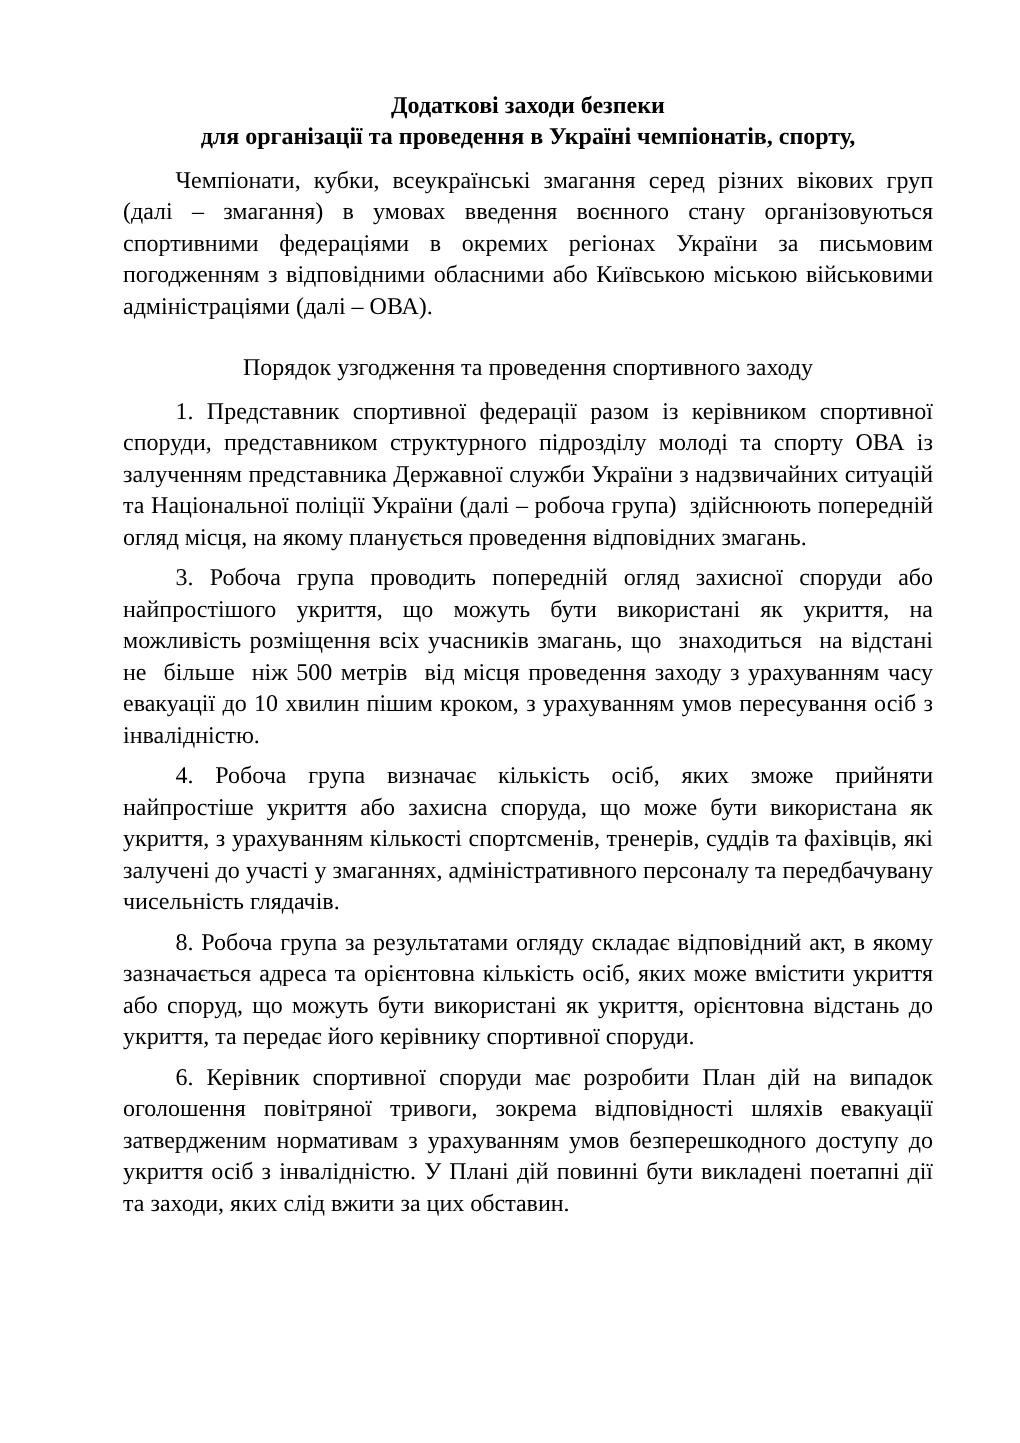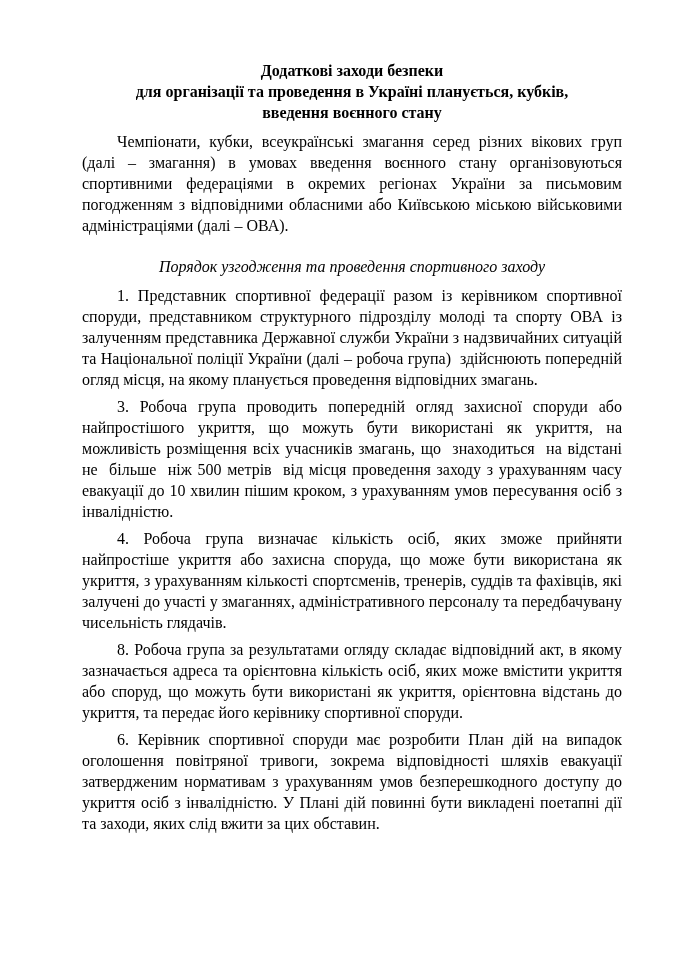--- a/index.html
+++ b/index.html
@@ -32,32 +32,30 @@
     text-align: justify;
     text-indent: 35px;
     white-space: pre-wrap;
   }
   .para.intro {
     margin-top: 8px;
   }
   .section-heading {
     text-align: center;
     margin: 20px 0 8px 0;
-    font-style: italic;
   }
 </style>
 </head>
 <body>
 
 <div class="page">
 
   <div class="doc-title">
     <div class="title-line">Додаткові заходи безпеки</div>
-    <div class="title-line">для організації та проведення в Україні планується, кубків,</div>
-    <div class="title-line">введення воєнного стану</div>
+    <div class="title-line">для організації та проведення в Україні чемпіонатів, спорту,</div>
   </div>
 
   <p class="para intro">Чемпіонати, кубки, всеукраїнські змагання серед різних вікових груп (далі – змагання) в умовах введення воєнного стану організовуються спортивними федераціями в окремих регіонах України за письмовим погодженням з відповідними обласними або Київською міською військовими адміністраціями (далі – ОВА).</p>
 
   <div class="section-heading">Порядок узгодження та проведення спортивного заходу</div>
 
   <p class="para">1. Представник спортивної федерації разом із керівником спортивної споруди, представником структурного підрозділу молоді та спорту ОВА із залученням представника Державної служби України з надзвичайних ситуацій та Національної поліції України (далі – робоча група)  здійснюють попередній огляд місця, на якому планується проведення відповідних змагань.</p>
   <p class="para">3. Робоча група проводить попередній огляд захисної споруди або найпростішого укриття, що можуть бути використані як укриття, на можливість розміщення всіх учасників змагань, що  знаходиться  на відстані  не  більше  ніж 500 метрів  від місця проведення заходу з урахуванням часу евакуації до 10 хвилин пішим кроком, з урахуванням умов пересування осіб з інвалідністю.</p>
   <p class="para">4. Робоча група визначає кількість осіб, яких зможе прийняти найпростіше укриття або захисна споруда, що може бути використана як укриття, з урахуванням кількості спортсменів, тренерів, суддів та фахівців, які залучені до участі у змаганнях, адміністративного персоналу та передбачувану чисельність глядачів.</p>
   <p class="para">8. Робоча група за результатами огляду складає відповідний акт, в якому зазначається адреса та орієнтовна кількість осіб, яких може вмістити укриття  або споруд, що можуть бути використані як укриття, орієнтовна відстань до укриття, та передає його керівнику спортивної споруди.</p>

